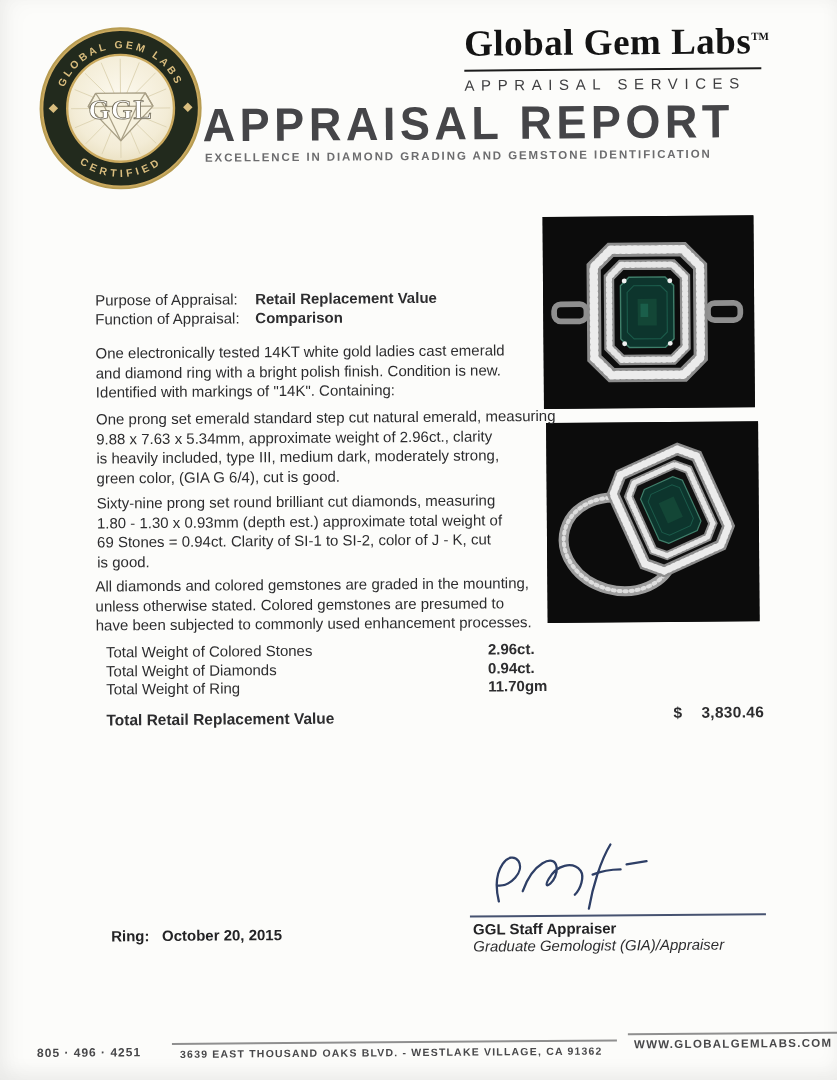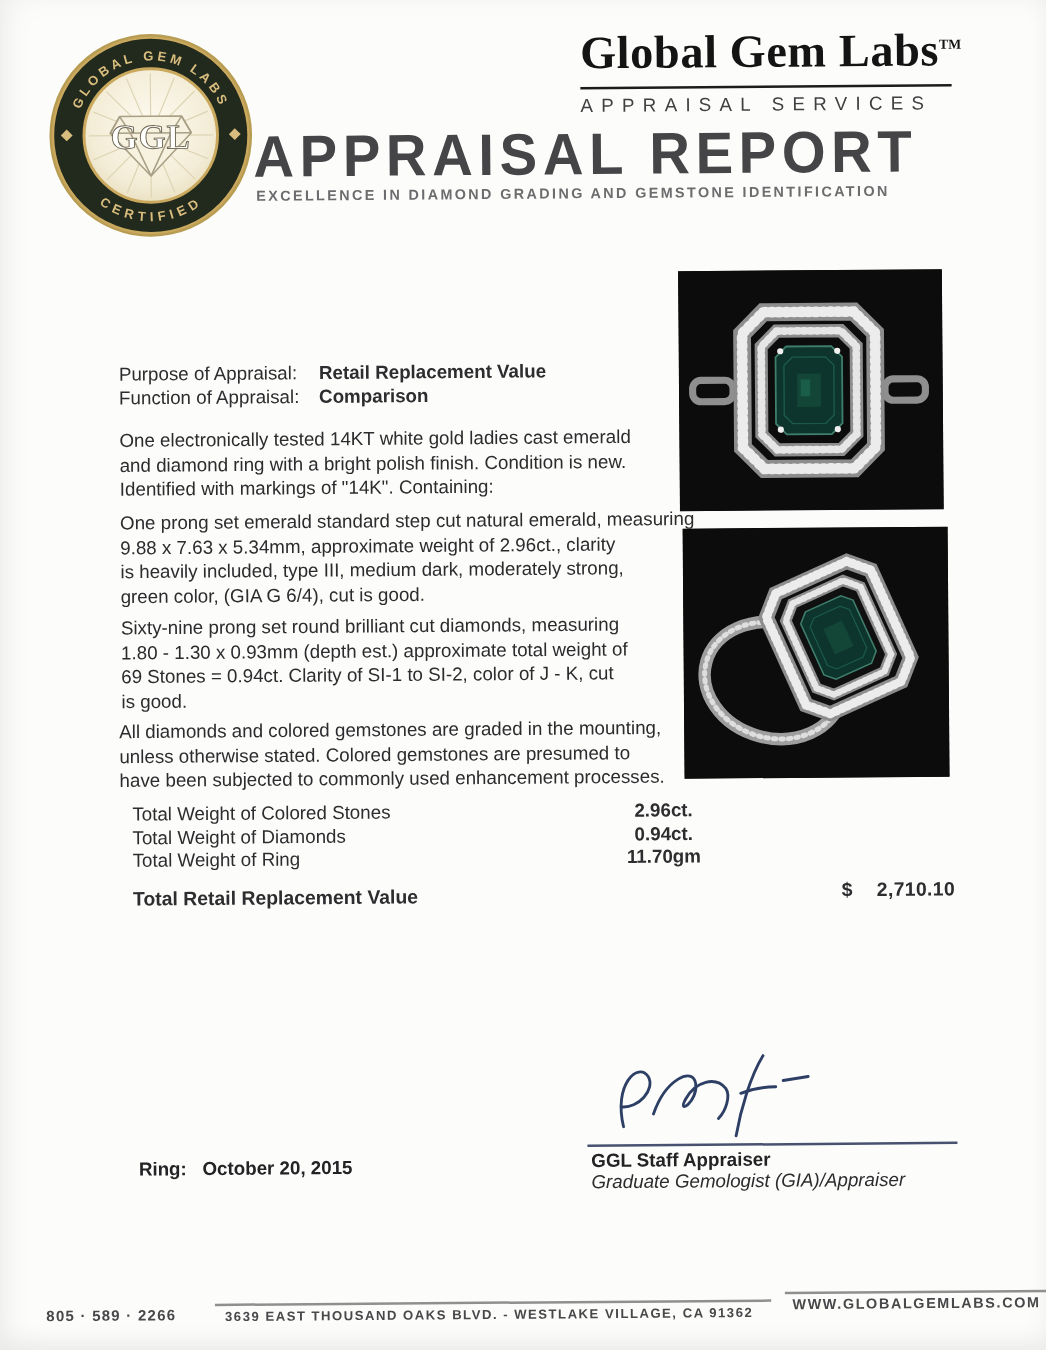--- a/index.html
+++ b/index.html
@@ -37,21 +37,21 @@
   .meta-value { font-weight:700; }
   .para { left:97px; width:462px; font-size:15px; line-height:19.5px; white-space:pre-line; color:#2c2c2e; }
   .p1 { top:341px; }
   .p2 { top:407px; }
   .p3 { top:491px; }
   .p4 { left:95px; top:574px; }
 
   .totals { left:105px; top:641px; font-size:15px; line-height:18.5px; width:470px; }
   .total-row { display:flex; }
   .total-label { width:382px; }
-  .total-value { width:86px; text-align:center; font-weight:700; }
+  .total-value { width:86px; font-weight:700; }
 
   .grand-label { left:105px; top:709px; font-size:15.5px; font-weight:700; }
   .grand-currency { left:672px; top:706px; font-size:15.5px; font-weight:700; }
   .grand-value { left:700px; top:706px; font-size:15.5px; font-weight:700; letter-spacing:0.3px; }
 
   
   .sig-svg { left:468px; top:840px; width:210px; height:78px; }
   .sig-line { left:467px; top:916px; width:296px; height:2px; background:#465270; }
   .signer { left:470px; top:921px; font-size:15px; font-weight:700; color:#232325; }
   .signer-title { left:470px; top:938px; font-size:15px; font-style:italic; color:#2c2c2e; }
@@ -208,40 +208,40 @@
         <span class="total-value">0.94ct.</span>
       </div>
       <div class="total-row">
         <span class="total-label">Total Weight of Ring</span>
         <span class="total-value">11.70gm</span>
       </div>
     </div>
 
     <div class="abs grand-label">Total Retail Replacement Value</div>
     <div class="abs grand-currency">$</div>
-    <div class="abs grand-value">2,710.10</div>
+    <div class="abs grand-value">3,830.46</div>
 
     <svg class="abs sig-svg" viewBox="0 0 210 78">
       <g fill="none" stroke="#2e3f66" stroke-width="2.3" stroke-linecap="round">
         <path d="M 28,62 C 20,28 40,10 48,22 C 54,32 40,48 26,46"></path>
         <path d="M 52,52 C 62,24 84,14 86,28 C 88,42 70,54 78,40 C 86,26 102,22 110,32 C 114,38 110,50 104,56"></path>
         <path d="M 118,70 C 122,48 130,22 140,6"></path>
         <path d="M 122,36 C 132,32 142,31 150,31"></path>
         <path d="M 156,26 L 176,23"></path>
       </g>
     </svg>
     <div class="abs sig-line"></div>
     <div class="abs signer">GGL Staff Appraiser</div>
     <div class="abs signer-title">Graduate Gemologist (GIA)/Appraiser</div>
     <div class="abs date-row">
       <span>Ring:</span>
       <span>&nbsp;</span>
       <span>October 20, 2015</span>
     </div>
 
-    <div class="abs footer-phone">805 · 589 · 2266</div>
+    <div class="abs footer-phone">805 · 496 · 4251</div>
     <div class="abs footer-mid-rule"></div>
     <div class="abs footer-address">3639 EAST THOUSAND OAKS BLVD. - WESTLAKE VILLAGE, CA 91362</div>
     <div class="abs footer-right-rule"></div>
     <div class="abs footer-site">WWW.GLOBALGEMLABS.COM</div>
 
   </div>
 </div>
 
 </body></html>

